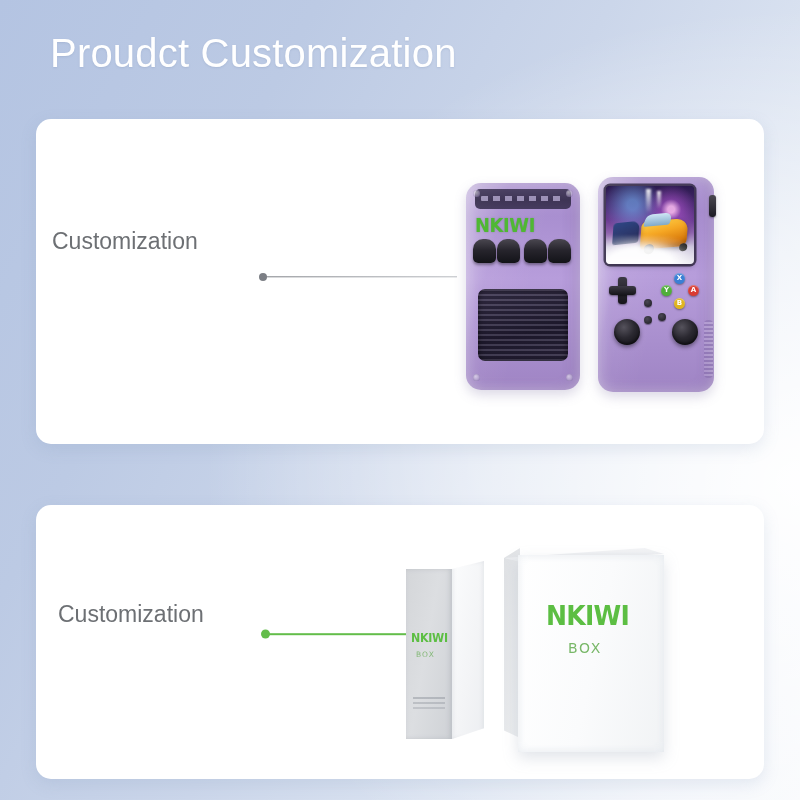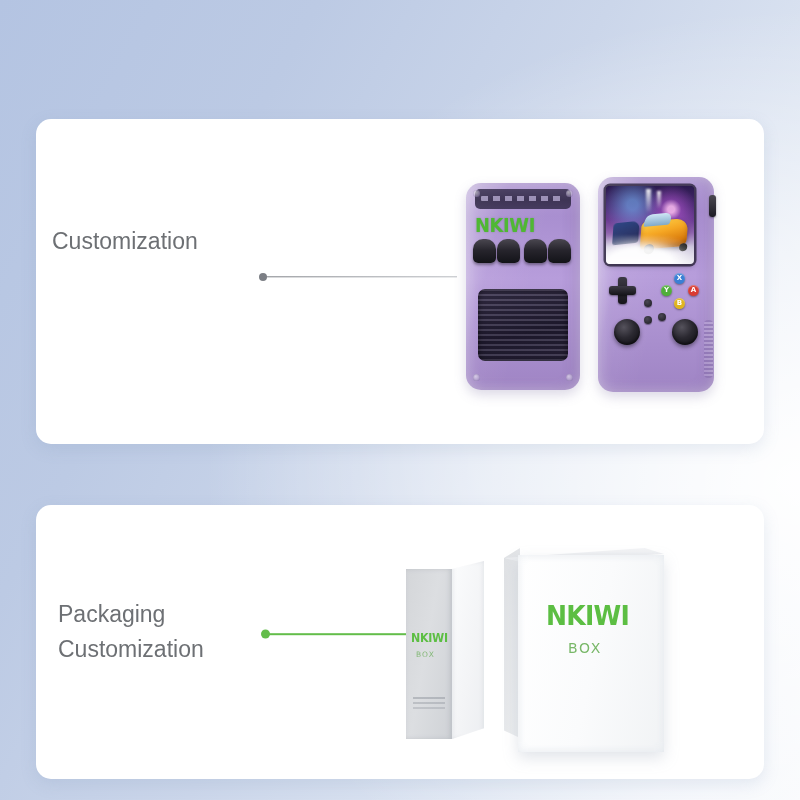--- a/index.html
+++ b/index.html
@@ -291,20 +291,21 @@
     position:absolute; left:64px; top:92px;
     font-size:14px; letter-spacing:1.6px; color:#79b869;
     font-family:"DejaVu Sans", sans-serif;
   }
 </style>
 </head>
 <body>
 
 <div class="page">
 
+  <div class="title">Proudct Customization</div>
 
   <div class="card" id="card-logo"></div>
 
   <div class="label" id="label-logo">
     <div>Customization</div>
   </div>
 
   <div class="connector" id="conn-logo">
     <span class="dot"></span>
     <span class="line"></span>
@@ -356,21 +357,20 @@
         <span class="minibtn m3"></span>
         <span class="stick l"></span>
         <span class="stick r"></span>
       </div>
     </div>
   </div>
 
   <div class="card" id="card-pack"></div>
 
   <div class="label" id="label-pack">
-    <div>Packaging</div>
     <div>Customization</div>
   </div>
 
   <div class="connector" id="conn-pack">
     <span class="dot"></span>
     <span class="line"></span>
   </div>
 
   <div class="boxes">
 

